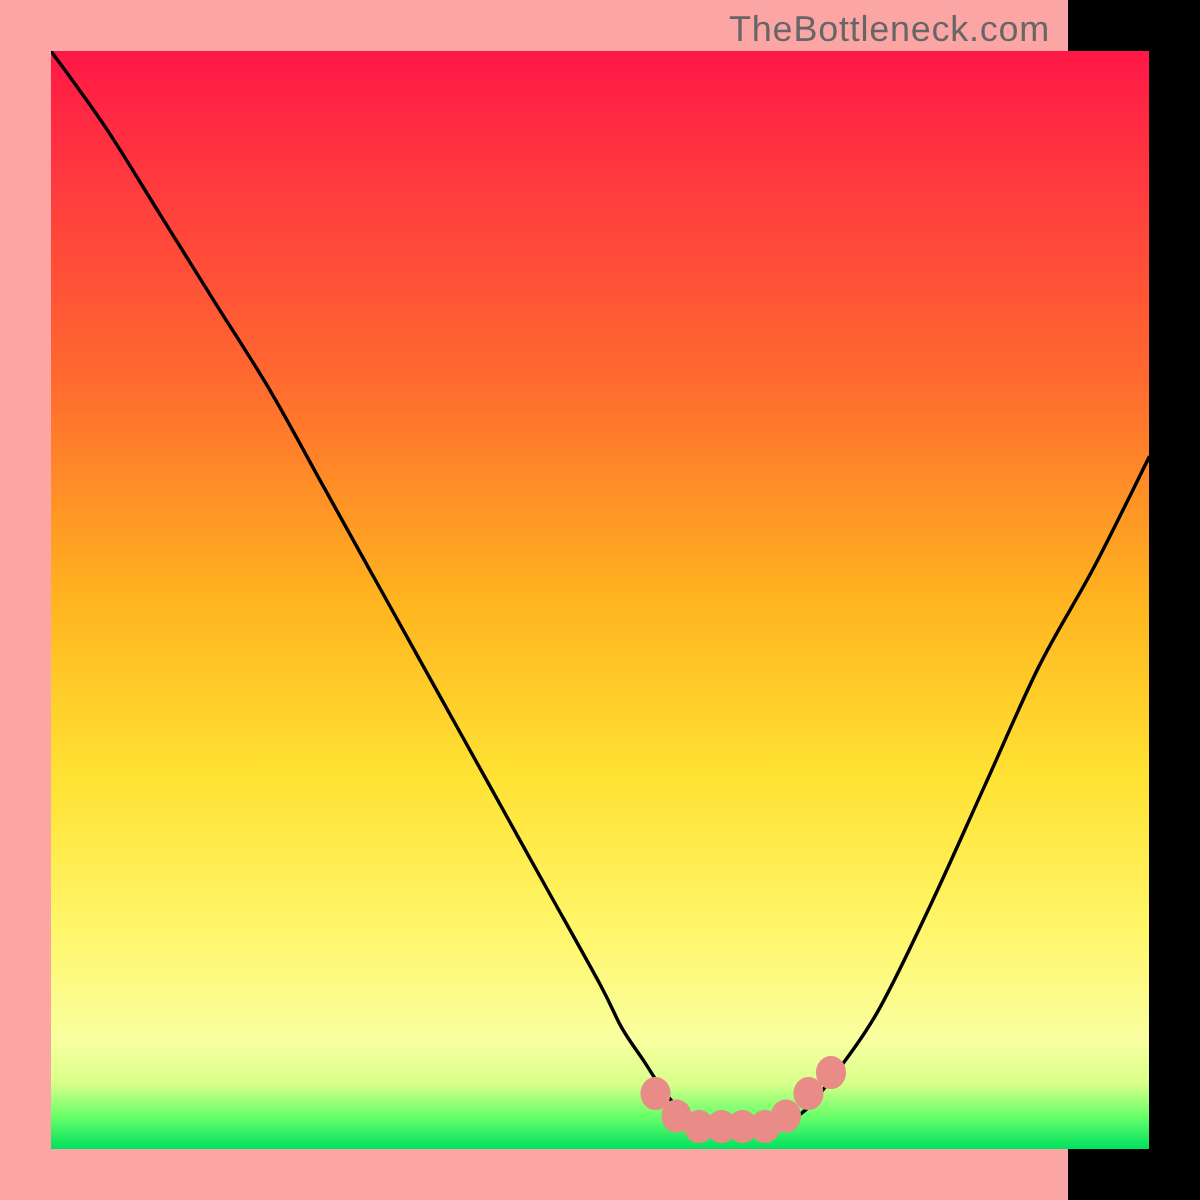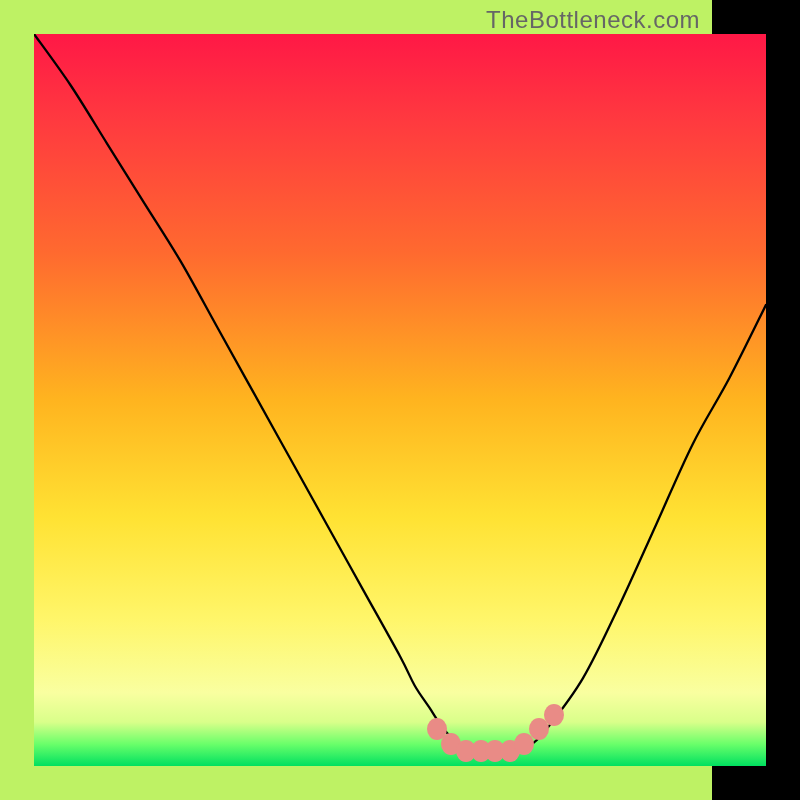--- a/index.html
+++ b/index.html
@@ -7,21 +7,21 @@
     padding: 0;
     width: 800px;
     height: 800px;
     background: #000;
     overflow: hidden;
   }
   .frame {
     position: relative;
     width: 712px;
     height: 800px;
-    background: #bef264;
+    background: #fca5a5;
   }
   .watermark {
     position: absolute;
     top: 6px;
     right: 12px;
     color: #666;
     font-family: Arial, Helvetica, sans-serif;
     font-size: 24px;
     font-weight: 500;
     letter-spacing: 0.5px;

